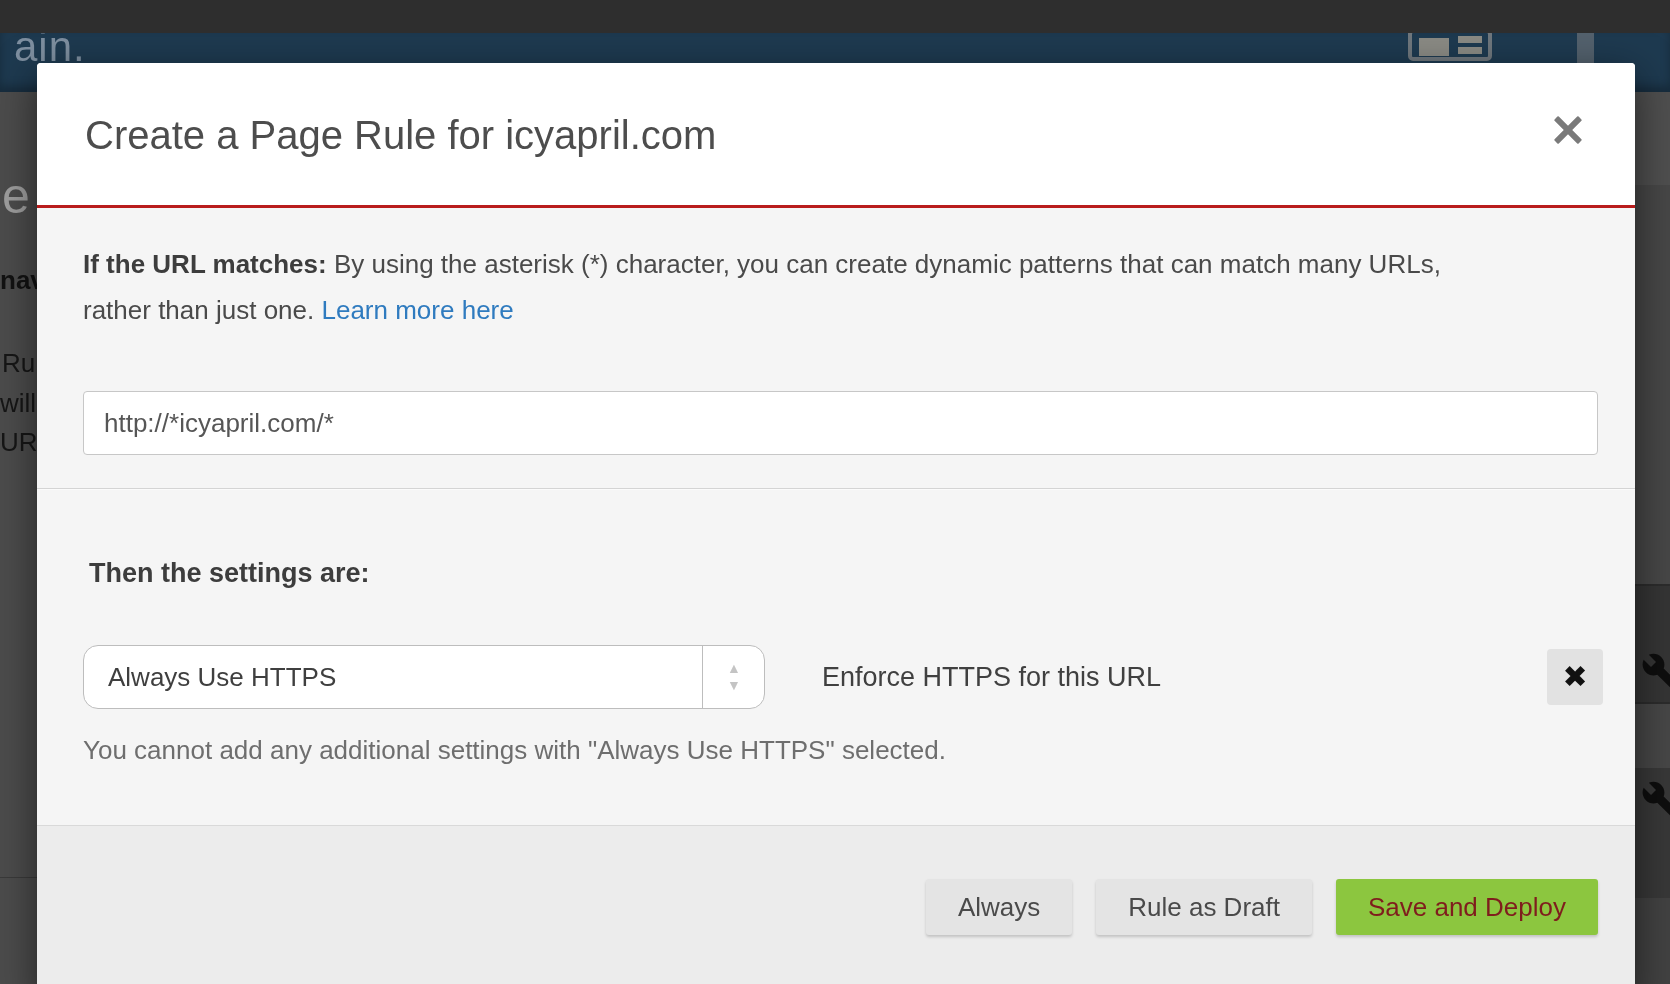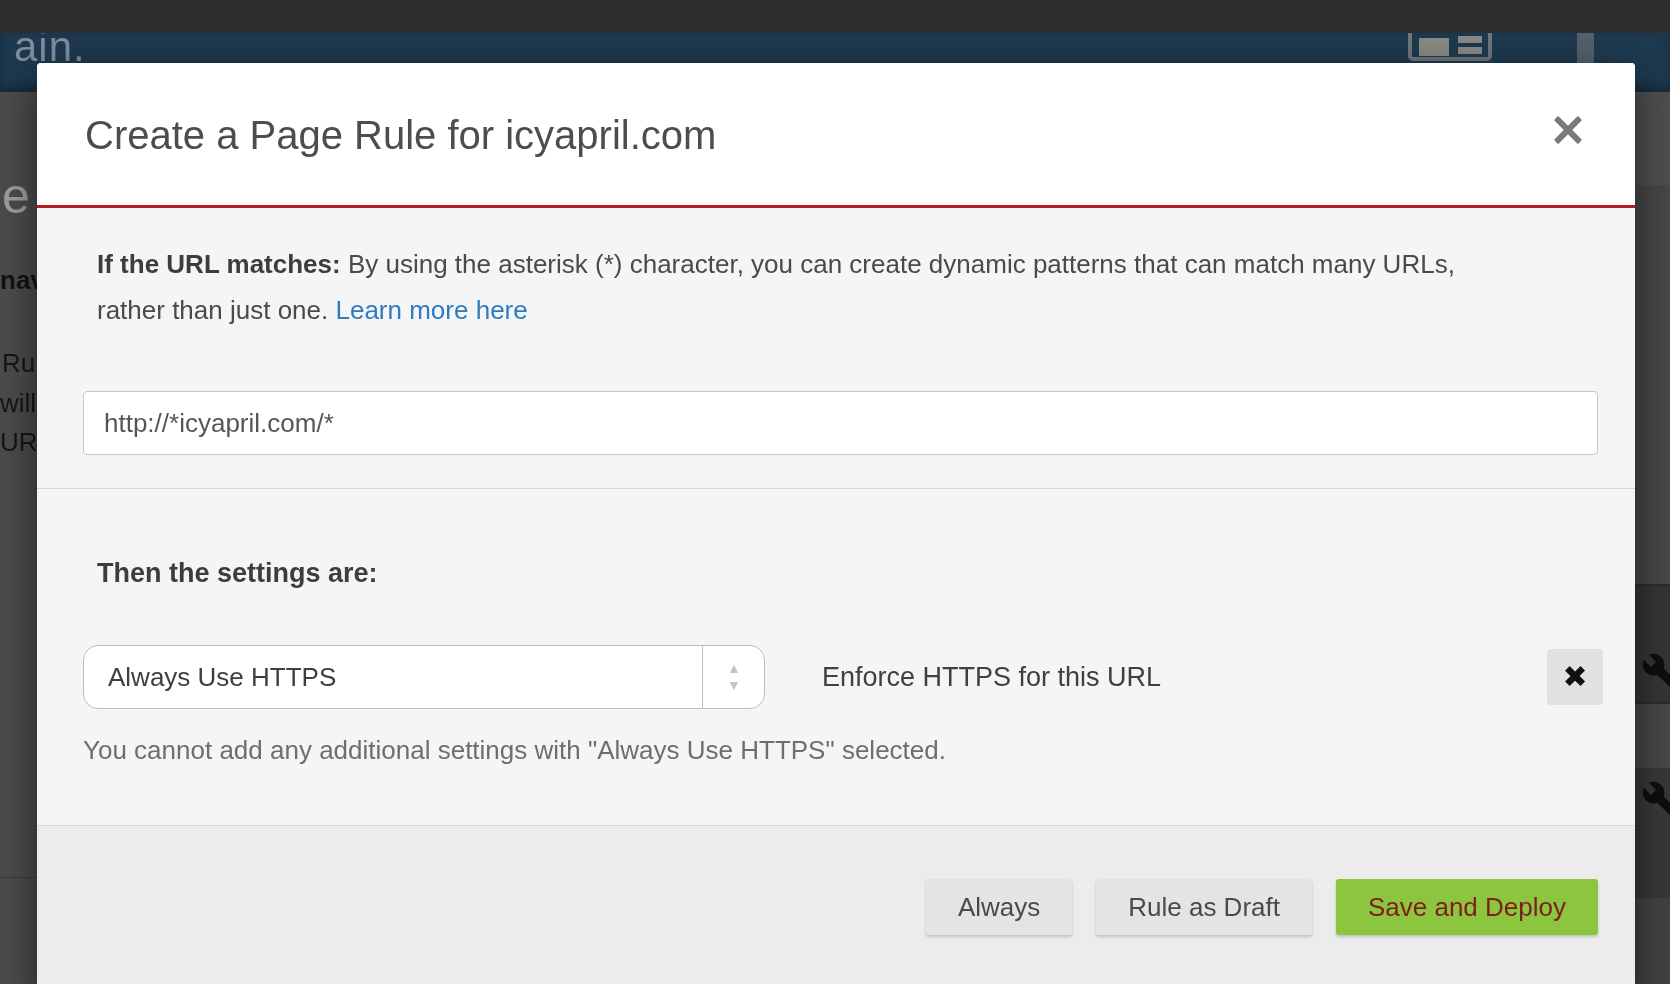--- a/index.html
+++ b/index.html
@@ -40,29 +40,29 @@
   
   .modal{position:absolute;left:37px;top:30px;width:1598px;height:936px;background:#f5f5f5;border-radius:4px;box-shadow:0 12px 40px rgba(0,0,0,.55);overflow:hidden;}
   .modal-header{position:absolute;left:0;top:0;width:100%;height:145px;background:#ffffff;border-bottom:3px solid #b91c1c;}
   .modal-title{position:absolute;left:48px;top:46px;font-size:40px;line-height:52px;color:#4d4d4d;}
   .close-btn{position:absolute;left:1510px;top:46px;width:42px;height:42px;cursor:pointer;}
   .close-icon{position:absolute;left:6px;top:6px;width:30px;height:30px;}
   .close-icon::before,.close-icon::after{content:"";position:absolute;left:-2px;top:12px;width:34px;height:6px;background:#7a7a7a;border-radius:1px;}
   .close-icon::before{transform:rotate(45deg);}
   .close-icon::after{transform:rotate(-45deg);}
 
-  .url-paragraph{position:absolute;left:60px;top:178px;width:1398px;font-size:26px;line-height:46px;color:#4a4a4a;}
+  .url-paragraph{position:absolute;left:46px;top:178px;width:1398px;font-size:26px;line-height:46px;color:#4a4a4a;}
   .url-paragraph b{color:#3d3d3d;}
   .link{color:#2f7bbf;text-decoration:none;cursor:pointer;}
 
   .url-input{position:absolute;left:46px;top:328px;width:1515px;height:64px;background:#fff;border:1px solid #c7c7c7;border-radius:4px;font-size:26px;color:#565656;padding:0 20px;outline:none;font-family:"Liberation Sans","DejaVu Sans",sans-serif;}
 
   .section-divider{position:absolute;left:0;top:425px;width:100%;height:1px;background:#d4d4d4;box-shadow:0 1px 0 #fbfbfb;}
 
-  .settings-heading{position:absolute;left:60px;top:495px;font-size:27px;font-weight:bold;color:#3d3d3d;}
+  .settings-heading{position:absolute;left:52px;top:495px;font-size:27px;font-weight:bold;color:#3d3d3d;}
 
   .setting-select{position:absolute;left:46px;top:582px;width:682px;height:64px;background:#fff;border:1px solid #bdbdbd;border-radius:15px;cursor:pointer;}
   .setting-select .sel-label{position:absolute;left:24px;top:0;line-height:62px;font-size:26px;color:#3f3f3f;white-space:nowrap;}
   .stepper{position:absolute;right:0;top:0;width:62px;height:62px;border-left:1px solid #bdbdbd;}
   .stepper .tri{position:absolute;left:0;width:62px;text-align:center;font-size:14px;color:#c4c4c4;line-height:14px;}
   .tri-up{top:15px;}
   .tri-down{top:32px;}
 
   .setting-desc{position:absolute;left:785px;top:582px;height:64px;line-height:64px;font-size:27px;color:#404040;white-space:nowrap;}
 

